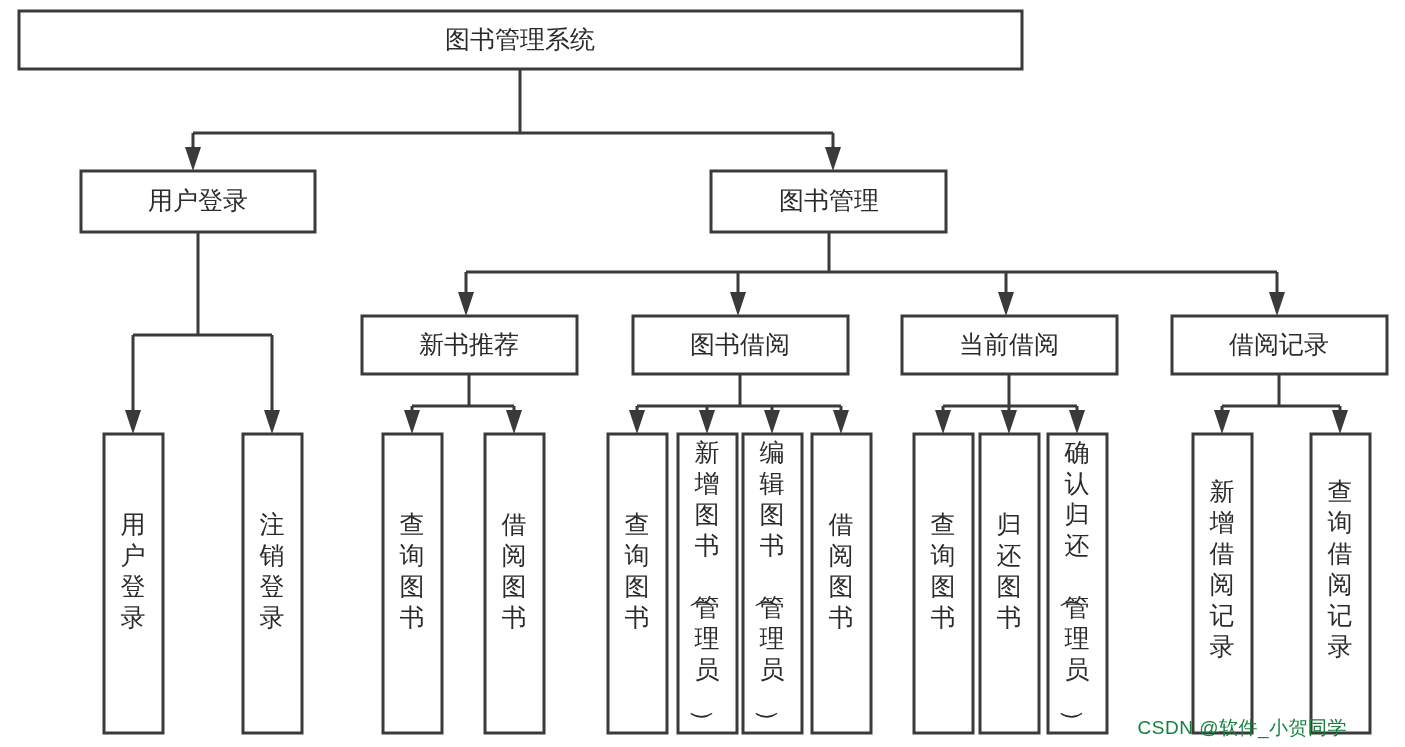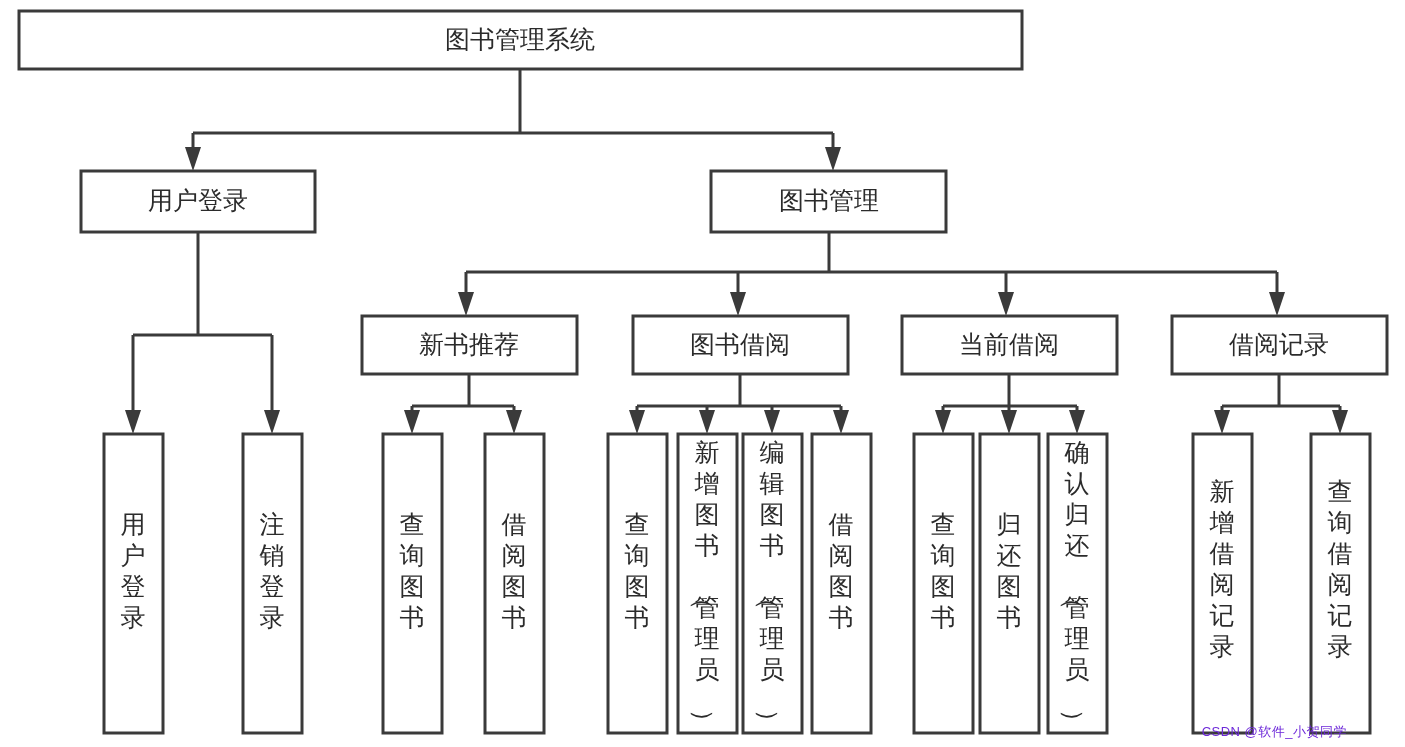--- a/index.html
+++ b/index.html
@@ -52,22 +52,22 @@
     font-family: "Liberation Sans", "DejaVu Sans", sans-serif;
     font-size: 25px;
     fill: #2b2b2b;
     text-anchor: middle;
   }
   .watermark {
     position: absolute;
     right: 10px;
     bottom: 6px;
     font-family: "Liberation Sans", "DejaVu Sans", sans-serif;
-    font-size: 13px;
-    color: #6d28d9;
+    font-size: 19px;
+    color: #15803d;
     letter-spacing: 0.5px;
     white-space: nowrap;
     user-select: none;
   }
 </style>
 </head>
 <body>
 
 <div id="diagram-root">
   <svg class="flow" viewBox="0 0 1405 747" xmlns="http://www.w3.org/2000/svg">

